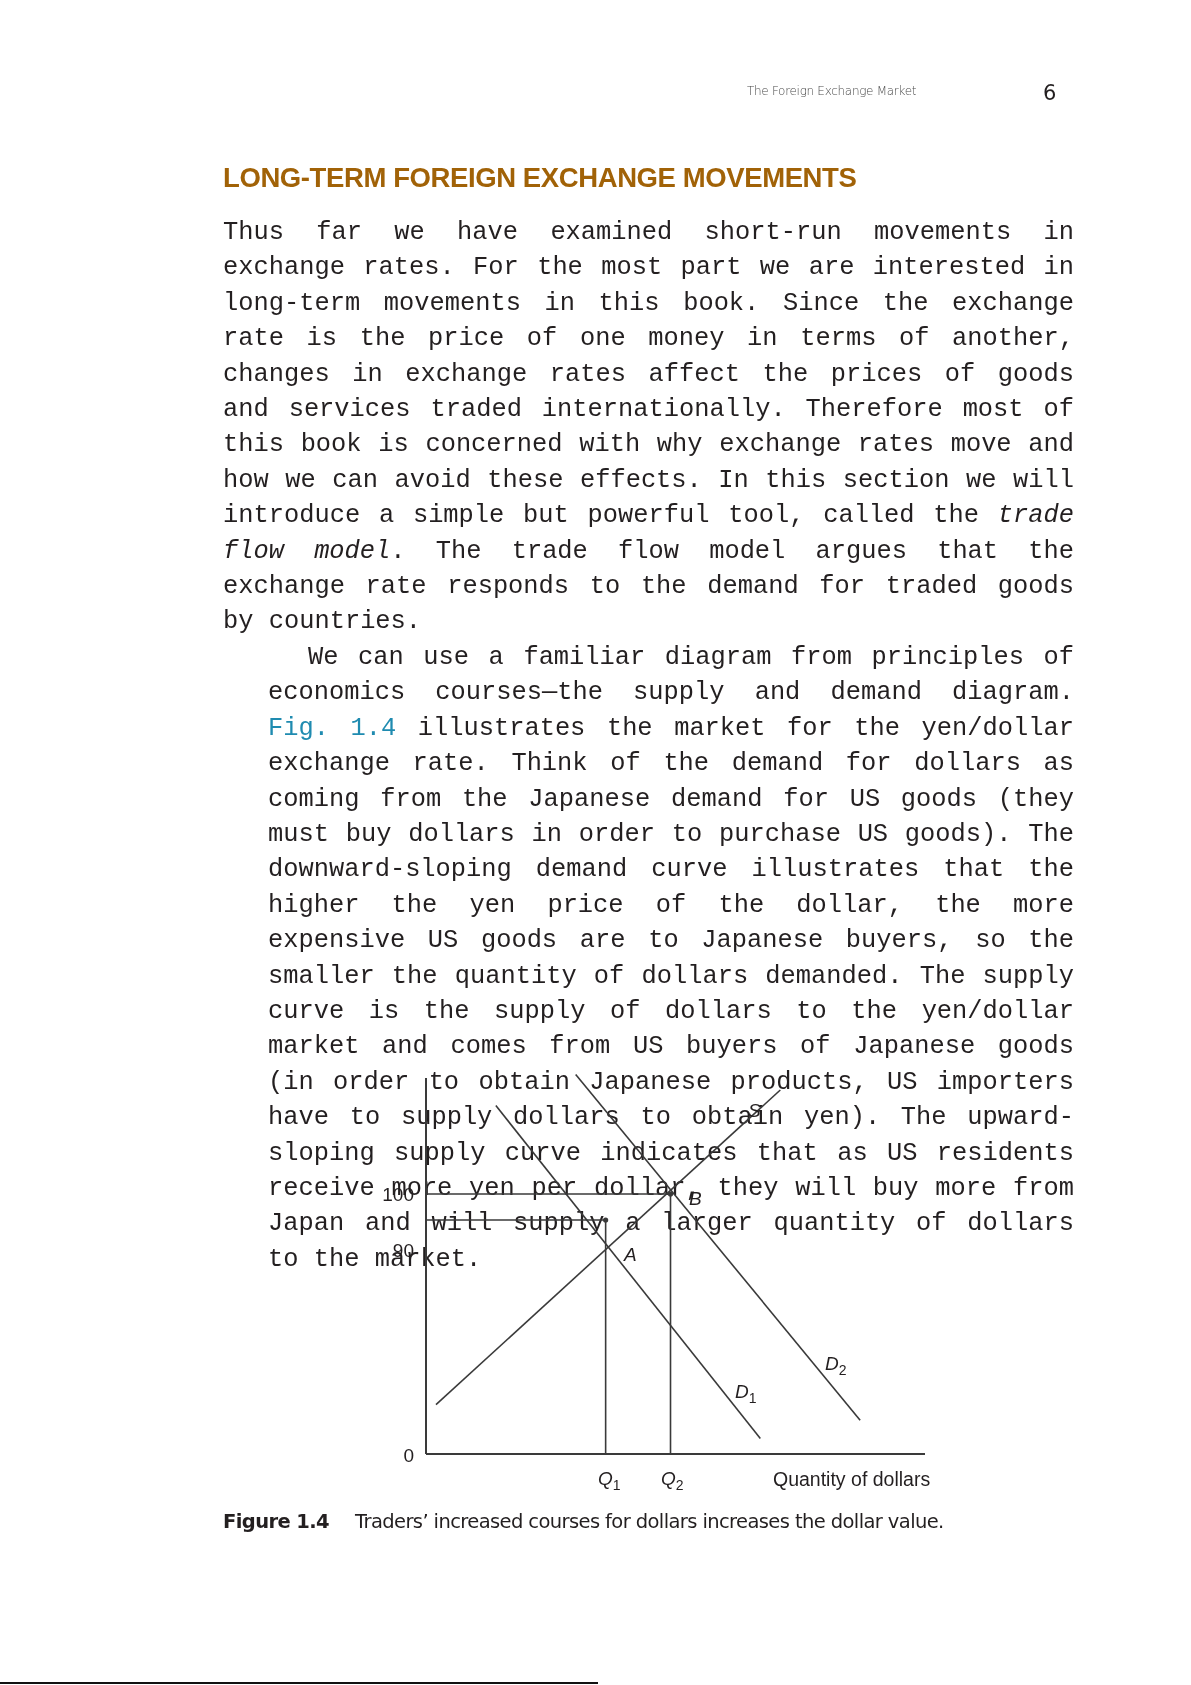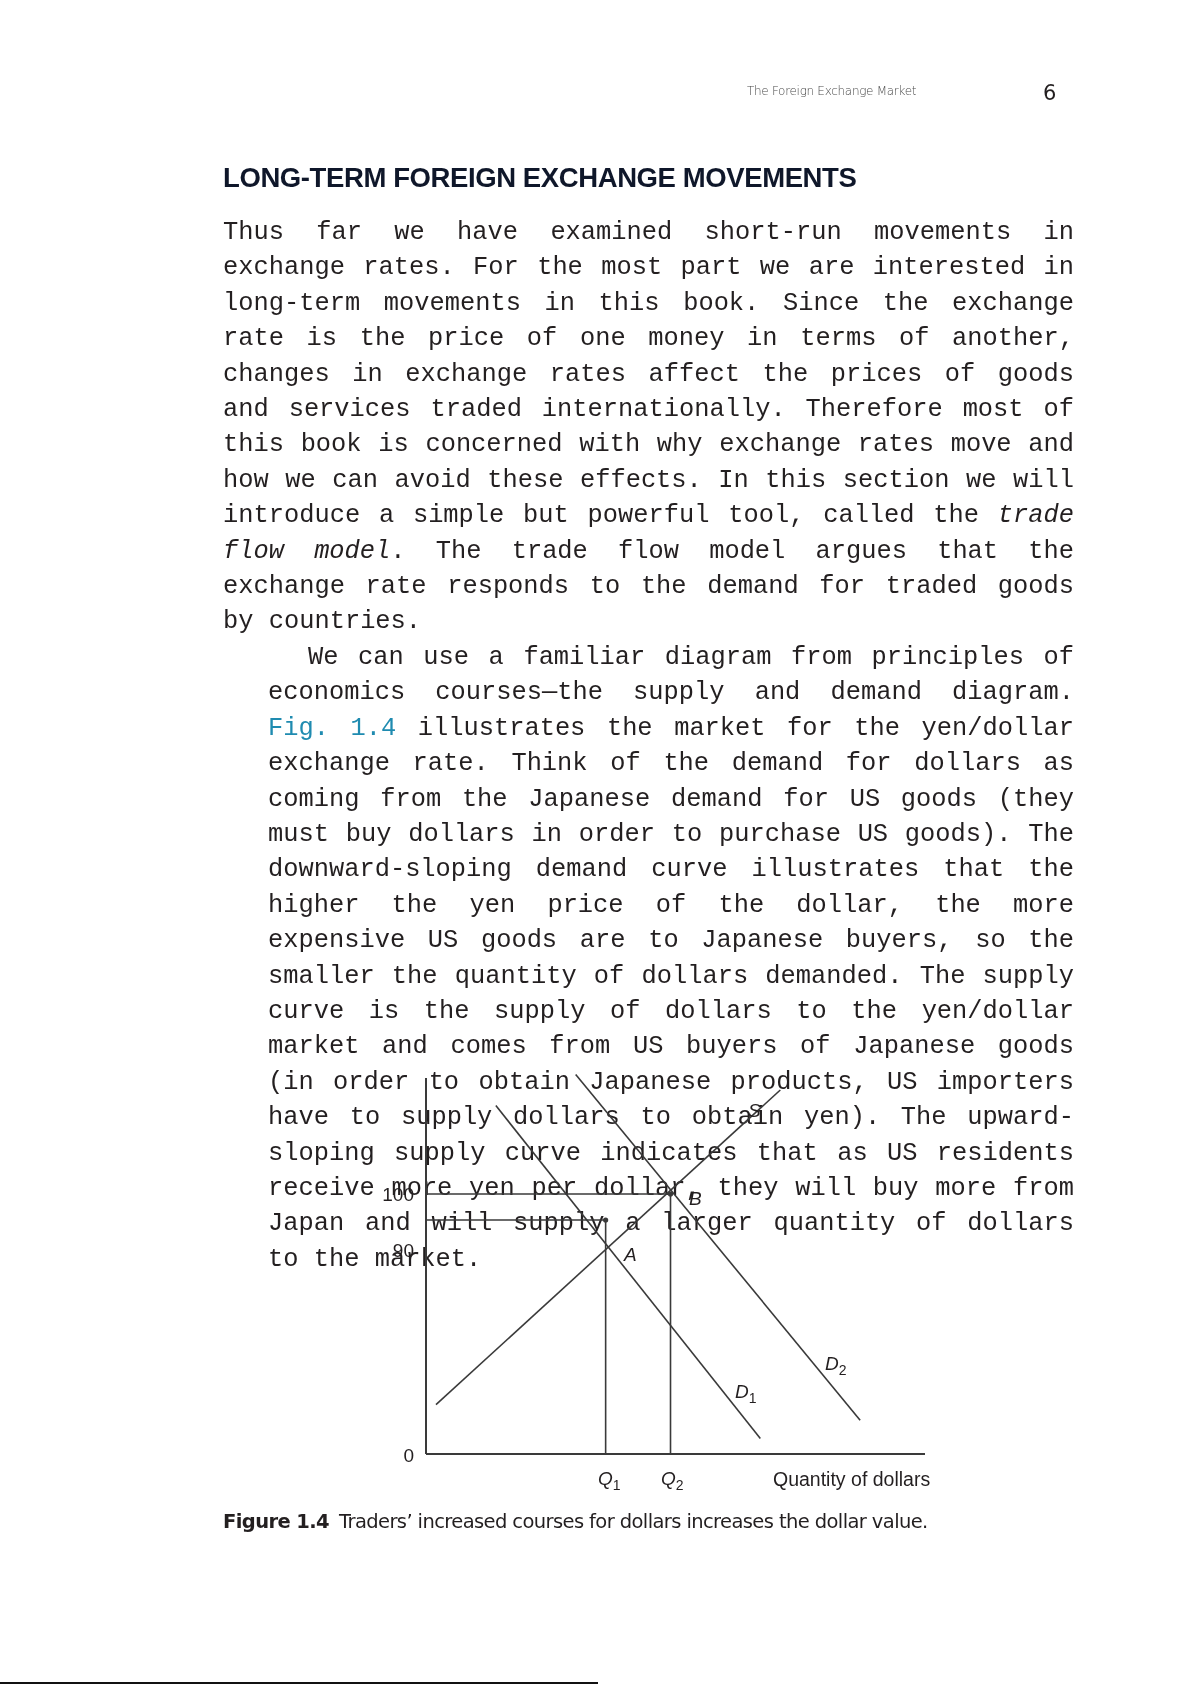--- a/index.html
+++ b/index.html
@@ -1,30 +1,30 @@
 <!DOCTYPE html>
 <html><head>
 <meta charset="utf-8">
 <style>
   html, body { margin: 0; padding: 0; background: #ffffff; }
   body { width: 1191px; height: 1685px; position: relative; overflow: hidden; color: #231f20; }
   .running-head { position: absolute; top: 84px; left: 747px; font-family: "DejaVu Sans", sans-serif; font-size: 12px; color: #4a4a4a; font-weight: 300; letter-spacing: -0.3px; }
   .page-num { position: absolute; top: 81px; left: 1043px; font-family: "DejaVu Sans", sans-serif; font-size: 21px; color: #231f20; }
-  .section-title { position: absolute; top: 162px; left: 223px; font-family: "Liberation Sans", sans-serif; font-weight: bold; font-size: 27.5px; letter-spacing: -0.4px; color: #0f172a; margin: 0; }
+  .section-title { position: absolute; top: 162px; left: 223px; font-family: "Liberation Sans", sans-serif; font-weight: bold; font-size: 27.5px; letter-spacing: -0.4px; color: #a16207; margin: 0; }
   .body-text { position: absolute; top: 215px; left: 223px; width: 851px; font-family: Liberation Mono, monospace; font-size: 25.4px; line-height: 35.4px; color: #231f20; text-align: justify; }
   .body-text p { margin: 0; }
   .body-text p + p { text-indent: 40px; margin-left: 45px; }
   .fig-link { color: #1f8bb0; }
   .body-text em { font-style: italic; }
   svg.fig { position: absolute; left: 0; top: 0; }
   .tick-label { font-family: "Liberation Sans", sans-serif; font-size: 19px; fill: #231f20; }
   .curve-label { font-family: "Liberation Sans", sans-serif; font-size: 19px; font-style: italic; fill: #231f20; }
   .axis-title { font-family: "Liberation Sans", sans-serif; font-size: 19.5px; fill: #231f20; }
   .caption { position: absolute; top: 1510px; left: 223px; font-family: "DejaVu Sans", sans-serif; font-size: 19.5px; color: #231f20; letter-spacing: -0.6px; }
-  .caption .fig-num { font-weight: bold; margin-right: 10px; }
+  .caption .fig-num { font-weight: bold; margin-right: 26px; }
   .bottom-rule { position: absolute; left: 0; top: 1682px; width: 598px; height: 2px; background: #111; }
 </style>
 </head>
 <body>
 
 <div class="running-head">The Foreign Exchange Market</div>
 <div class="page-num">6</div>
 
 <h2 class="section-title">LONG-TERM FOREIGN EXCHANGE MOVEMENTS</h2>
 

